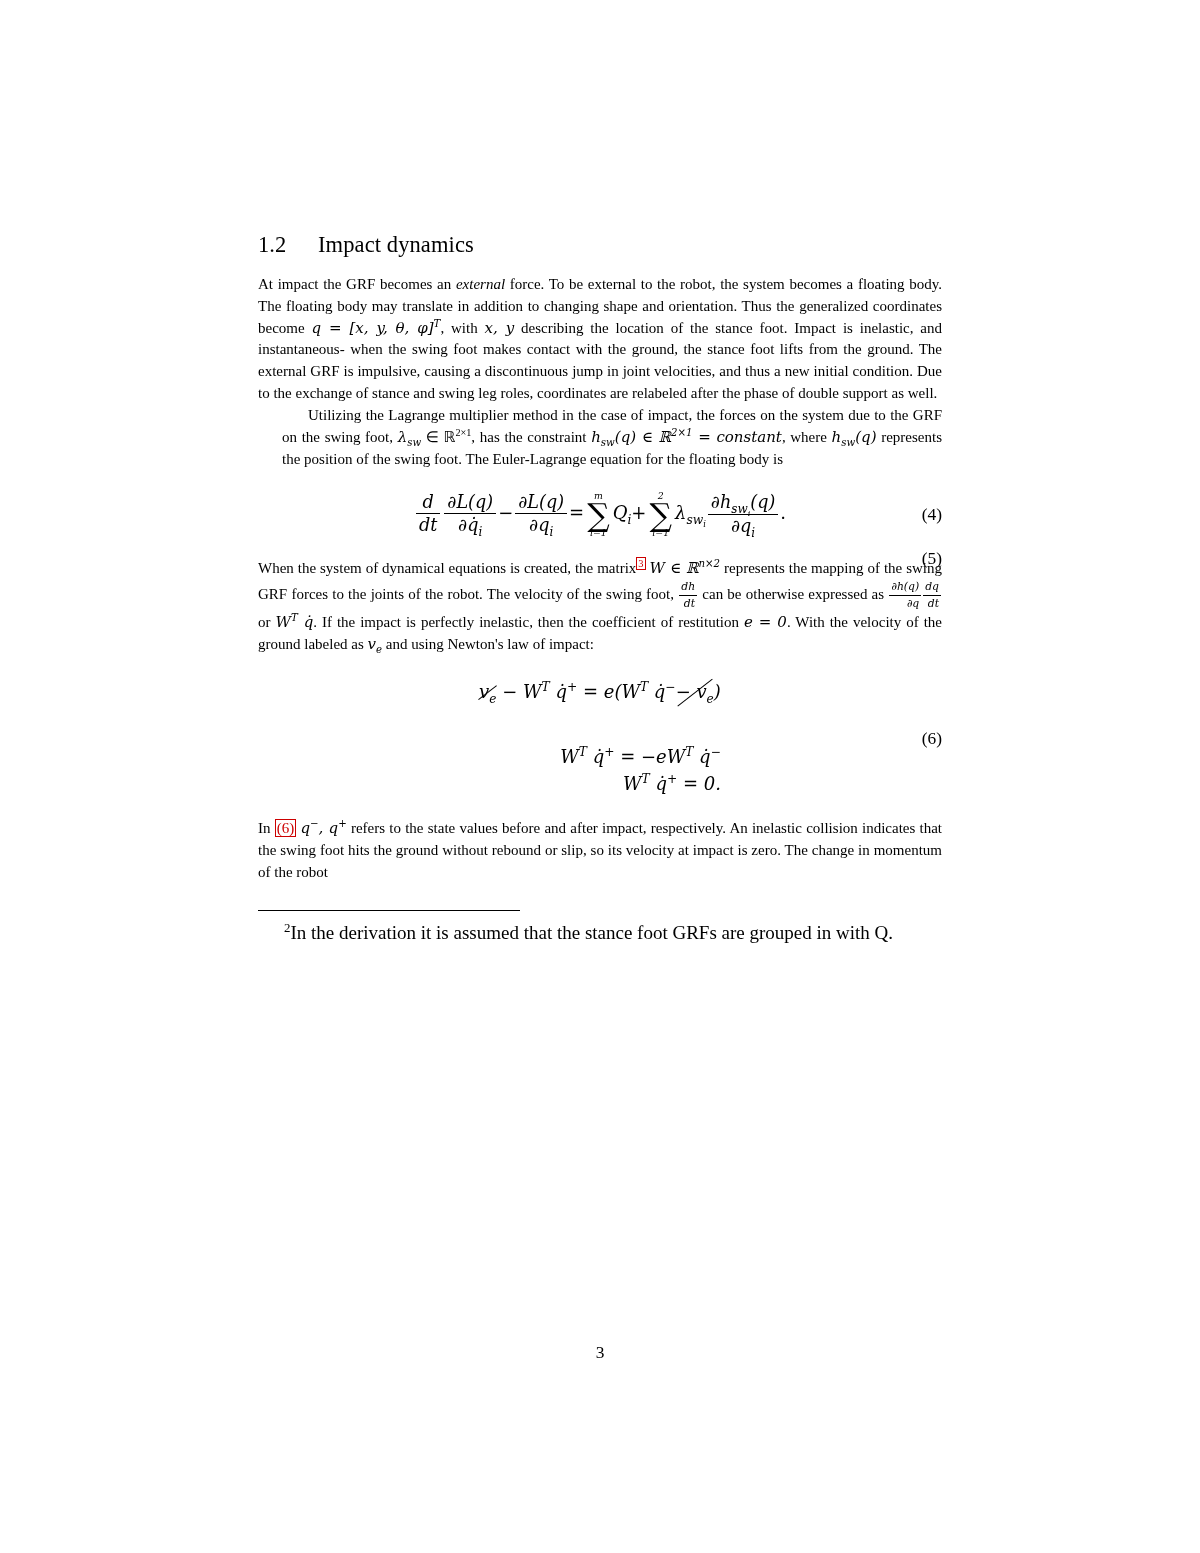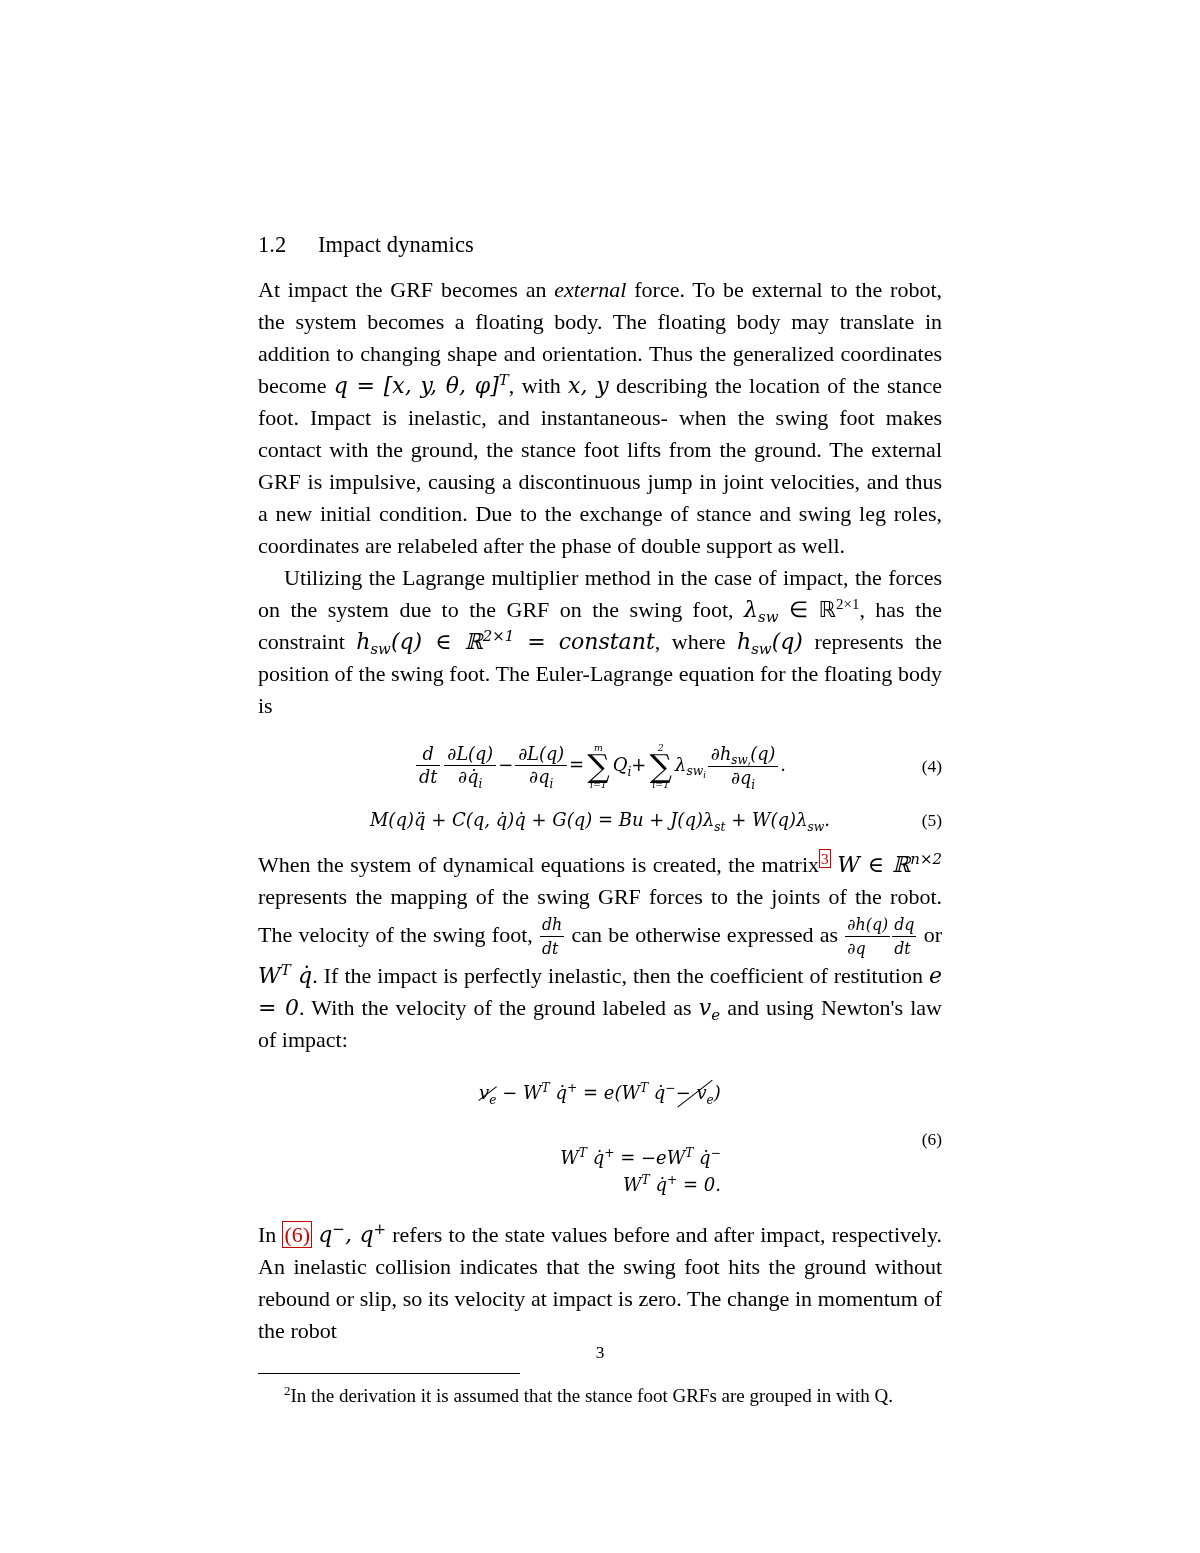--- a/index.html
+++ b/index.html
@@ -32,29 +32,30 @@
     font-size: 22.5px;
     font-weight: normal;
     margin: 0 0 16px 0;
     letter-spacing: 0.1px;
   }
   h2.section-title .secnum {
     display: inline-block;
     width: 60px;
   }
   p.para {
-    font-size: 22px;
+    font-size: 15px;
     line-height: 1.455;
     margin: 0;
     text-align: justify;
     text-justify: inter-word;
     hyphens: none;
   }
   p.indent {
     text-indent: 26px;
+    margin-left: 24px;
   }
   .math {
     font-family: "DejaVu Serif", serif;
     font-style: italic;
   }
   .up { font-style: normal; }
   sub, sup {
     font-size: 0.68em;
     line-height: 0;
   }
@@ -86,21 +87,21 @@
     padding: 0 3px 1px 3px;
     border-bottom: 1px solid #000;
   }
   .frac .den {
     display: block;
     padding: 1px 3px 0 3px;
   }
   .sfrac {
     display: inline-block;
     vertical-align: middle;
-    text-align: left;
+    text-align: right;
     font-size: 0.72em;
     margin: 0 1px;
   }
   .sfrac .num {
     display: block;
     padding: 0 2px 0 2px;
     border-bottom: 1px solid #000;
   }
   .sfrac .den {
     display: block;
@@ -203,21 +204,20 @@
 
     <div class="eqblock">
       <span class="math">
         <span class="frac"><span class="num">d</span><span class="den">dt</span></span><span class="frac"><span class="num">∂L(q)</span><span class="den"><span>∂q̇</span><sub>i</sub></span></span><span class="up">−</span><span class="frac"><span class="num">∂L(q)</span><span class="den"><span>∂q</span><sub>i</sub></span></span><span class="up">=</span><span class="bigsum"><span class="lim">m</span><span class="sym">∑</span><span class="lim">i=1</span></span><span>Q</span><sub>i</sub><span class="up">+</span><span class="bigsum"><span class="lim">2</span><span class="sym">∑</span><span class="lim">i=1</span></span><span>λ</span><sub><span>sw</span><sub>i</sub></sub><span class="frac"><span class="num"><span>∂h</span><sub><span>sw</span><sub>i</sub></sub><span>(q)</span></span><span class="den"><span>∂q</span><sub>i</sub></span></span><span class="up">.</span>
       </span>
       <span class="eqnum">(4)</span>
     </div>
 
 
     <div class="eqblock">
-      <span class="math"><span>M(q)q̈ + C(q, q̇)q̇ + G(q) = Bu + J(q)λ</span><sub>st</sub><span> + W(q)λ</span><sub>sw</sub><span>.</span></span>
       <span class="eqnum">(5)</span>
     </div>
 
     <p class="para"><span>When the system of dynamical equations is created, the matrix</span><span class="footnote-mark">3</span><span> </span><span class="math"><span>W ∈ ℝ</span><sup>n×2</sup></span><span> represents the mapping of the swing GRF forces to the joints of the robot. The velocity of the swing foot, </span><span class="sfrac math"><span class="num">dh</span><span class="den">dt</span></span><span> can be otherwise expressed as </span><span class="sfrac math"><span class="num">∂h(q)</span><span class="den">∂q</span></span><span class="sfrac math"><span class="num">dq</span><span class="den">dt</span></span><span> or </span><span class="math"><span>W</span><sup>T</sup><span> q̇</span></span><span>. If the impact is perfectly inelastic, then the coefficient of restitution </span><span class="math">e = 0</span><span>. With the velocity of the ground labeled as </span><span class="math"><span>v</span><sub>e</sub></span><span> and using Newton's law of impact:</span></p>
 
     <div class="eqblock">
       <span class="eqlines math">
         <span class="eqline"><span class="strike"><span>v</span><sub>e</sub></span><span> − W</span><sup>T</sup><span> q̇</span><sup>+</sup><span> = e(W</span><sup>T</sup><span> q̇</span><sup>−</sup><span class="strike"><span> − v</span><sub>e</sub></span><span>)</span></span>
         <span class="eqline" style="padding-left:42px;margin-top:44px;"><span>W</span><sup>T</sup><span> q̇</span><sup>+</sup><span> = −eW</span><sup>T</sup><span> q̇</span><sup>−</sup></span>
         <span class="eqline" style="padding-left:42px;"><span>W</span><sup>T</sup><span> q̇</span><sup>+</sup><span> = 0.</span></span>

